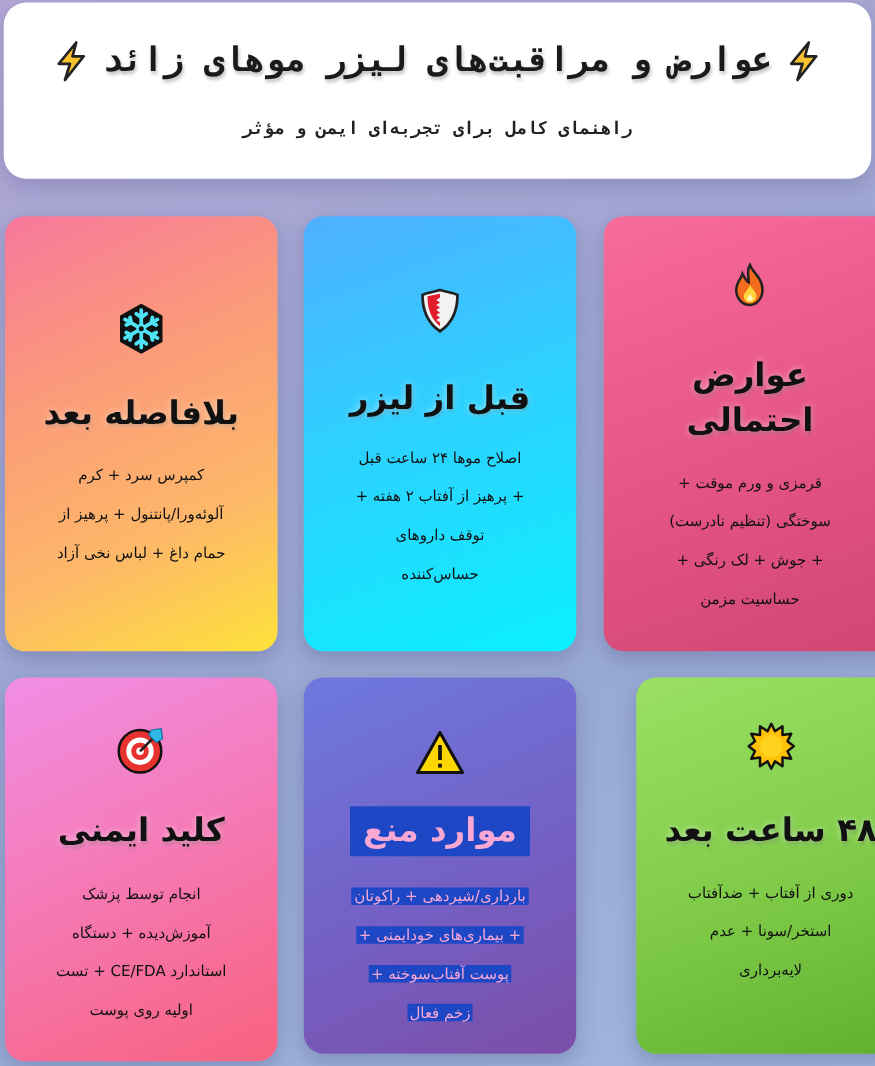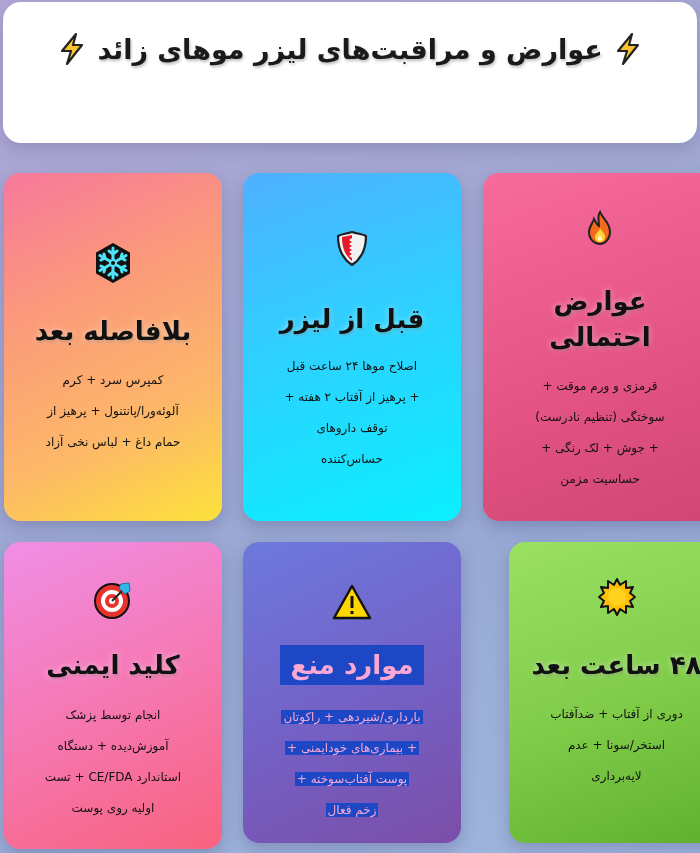--- a/index.html
+++ b/index.html
@@ -11,20 +11,21 @@
       direction: rtl;
     }
     .header {
       position: absolute;
       left: 3px; top: 2px;
       width: 694px; height: 141px;
       background: #ffffff;
       border-radius: 18px;
       box-shadow: 0 6px 18px rgba(70, 70, 120, 0.25);
       text-align: center;
+      font-family: Liberation Mono, monospace;
     }
     .header .title {
       position: absolute;
       left: 0; right: 0; top: 30px;
       display: flex; justify-content: center; align-items: center;
       gap: 10px;
       font-size: 27px; font-weight: bold; color: #1a1a1a;
       text-shadow: 1px 2px 3px rgba(0,0,0,0.25);
     }
     .header .subtitle {
@@ -70,20 +71,21 @@
 <div class="header">
   <div class="title">
     <svg class="bolt" viewBox="0 0 30 34">
       <path d="M19 2 L5 19 L14 19 L10 32 L25 13 L16 13 L19 2 Z" fill="#f9c22e" stroke="#222" stroke-width="2.2" stroke-linejoin="round"></path>
     </svg>
     <span>عوارض و مراقبت‌های لیزر موهای زائد</span>
     <svg class="bolt" viewBox="0 0 30 34">
       <path d="M19 2 L5 19 L14 19 L10 32 L25 13 L16 13 L19 2 Z" fill="#f9c22e" stroke="#222" stroke-width="2.2" stroke-linejoin="round"></path>
     </svg>
   </div>
+  <div class="subtitle">راهنمای کامل برای تجربه‌ای ایمن و مؤثر</div>
 </div>
 
 <div class="card c1">
   <svg class="icon" style="top:35px" viewBox="0 0 40 40">
     <path d="M20 4 C22 10 30 14 30 24 C30 31 25 36 20 36 C14 36 9 31 9 24 C9 18 13 15 14 11 C16 15 17 17 19 18 C19 13 17 8 20 4 Z" fill="#f36b1d" stroke="#222" stroke-width="2"></path>
     <path d="M20 20 C22 24 26 26 25 30 C24 33 22 34 20 34 C17 34 15 32 15 29 C15 26 18 25 20 20 Z" fill="#ffd43b"></path>
     <path d="M20 27 C21 29 23 30 22 32 C21 33 19 33 18 32 C17 30 19 29 20 27 Z" fill="#fff7c2"></path>
   </svg>
   <div class="card-title" style="top:110px">
     <div>عوارض</div>

